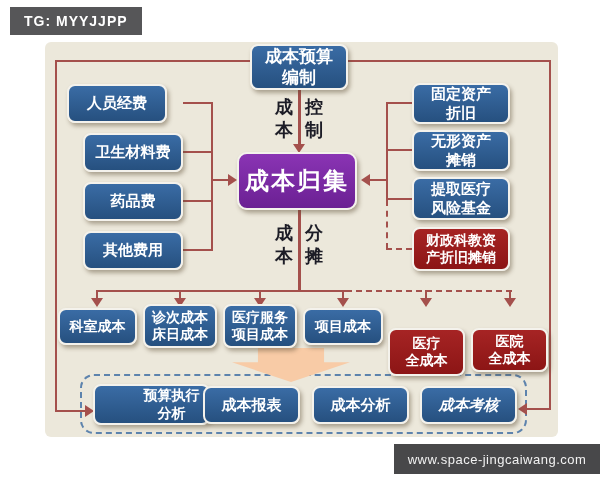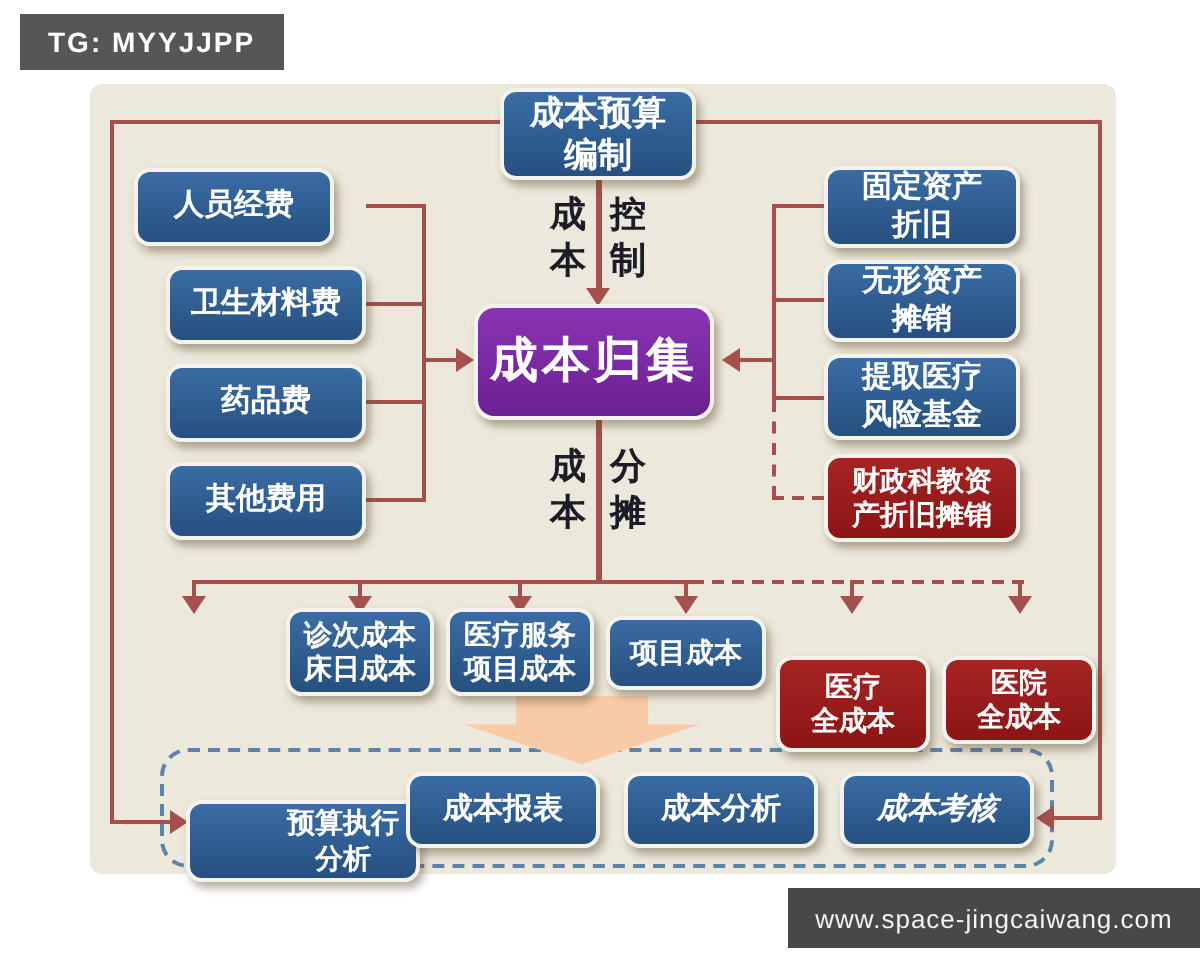--- a/index.html
+++ b/index.html
@@ -136,31 +136,32 @@
 
   <div class="node blue fs15" style="left:412px; top:83px; width:98px; height:41px;">固定资产
 折旧</div>
   <div class="node blue fs15" style="left:412px; top:130px; width:98px; height:41px;">无形资产
 摊销</div>
   <div class="node blue fs15" style="left:412px; top:177px; width:98px; height:43px;">提取医疗
 风险基金</div>
   <div class="node red fs14" style="left:412px; top:227px; width:98px; height:44px;">财政科教资
 产折旧摊销</div>
 
+  <div class="node blue fs14" style="left:58px; top:308px; width:79px; height:37px;">科室成本</div>
   <div class="node blue fs14" style="left:143px; top:304px; width:74px; height:44px;">诊次成本
 床日成本</div>
   <div class="node blue fs14" style="left:223px; top:304px; width:74px; height:44px;">医疗服务
 项目成本</div>
   <div class="node blue fs14" style="left:303px; top:308px; width:80px; height:37px;">项目成本</div>
   <div class="node red fs14" style="left:388px; top:304px; width:77px; height:48px;margin-top:24px;">医疗
 全成本</div>
   <div class="node red fs14" style="left:471px; top:304px; width:77px; height:44px;margin-top:24px;">医院
 全成本</div>
 
-  <div class="node blue fs14" style="left:93px; top:400px; width:117px; height:41px;padding-left:40px;">预算执行
+  <div class="node blue fs14" style="left:93px; top:384px; width:117px; height:41px;padding-left:40px;">预算执行
 分析</div>
   <div class="node blue fs15" style="left:203px; top:386px; width:97px; height:38px;">成本报表</div>
   <div class="node blue fs15" style="left:312px; top:386px; width:97px; height:38px;">成本分析</div>
   <div class="node blue fs15" style="left:420px; top:386px; width:97px; height:38px;font-style:italic;">成本考核</div>
 
   <div class="tg-badge">TG: MYYJJPP</div>
   <div class="watermark">www.space-jingcaiwang.com</div>
 
 </div>
 

